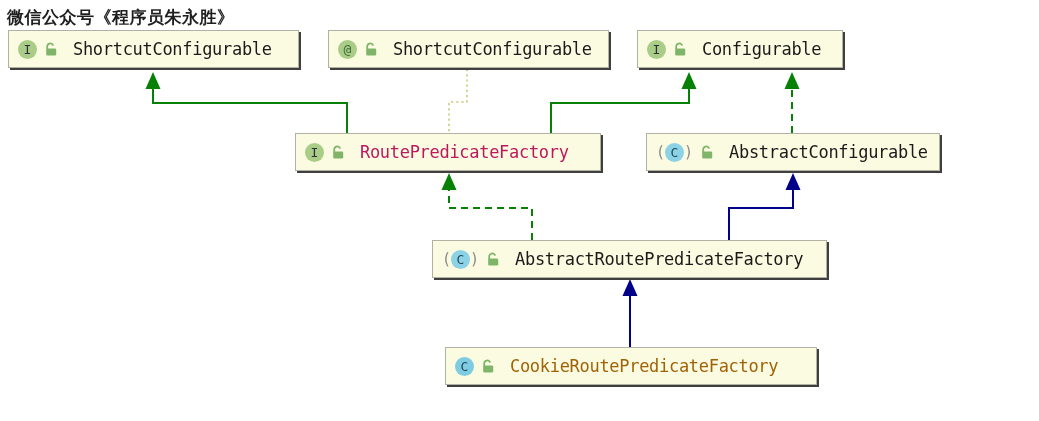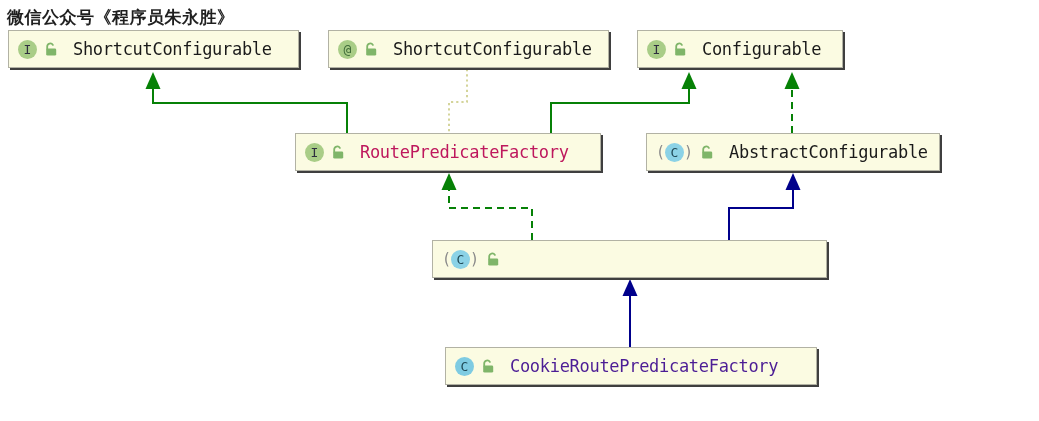--- a/index.html
+++ b/index.html
@@ -131,26 +131,27 @@
     <div class="uml-node" style="left: 432px; top: 240px; width: 395px; height: 38px;">
     <span class="paren">(</span>
     <span class="badge" style="background: rgb(139, 210, 230); color: rgb(31, 74, 87);">C</span>
     <span class="paren">)</span>
     <span class="lock" style="color: rgb(127, 181, 105);">
       <svg width="16" height="16" viewBox="0 0 16 16">
         <path d="M4.2 8 V5.6 a3.1 3.1 0 0 1 5.7-1.7" fill="none" stroke="currentColor" stroke-width="1.8" stroke-linecap="round"></path>
         <rect x="3.2" y="7.4" width="10" height="7.2" rx="1.4" fill="currentColor"></rect>
       </svg>
     </span>
+    <span class="node-label" style="color: rgb(26, 26, 26);">AbstractRoutePredicateFactory</span>
   </div>
     <div class="uml-node" style="left: 445px; top: 347px; width: 372px; height: 38px;">
 
     <span class="badge" style="background: rgb(126, 203, 226); color: rgb(31, 74, 87);">C</span>
 
     <span class="lock" style="color: rgb(127, 181, 105);">
       <svg width="16" height="16" viewBox="0 0 16 16">
         <path d="M4.2 8 V5.6 a3.1 3.1 0 0 1 5.7-1.7" fill="none" stroke="currentColor" stroke-width="1.8" stroke-linecap="round"></path>
         <rect x="3.2" y="7.4" width="10" height="7.2" rx="1.4" fill="currentColor"></rect>
       </svg>
     </span>
-    <span class="node-label" style="color: #4c1d95;">CookieRoutePredicateFactory</span>
+    <span class="node-label" style="color: #a16207;">CookieRoutePredicateFactory</span>
   </div>
   </div>
 
 </body></html>

